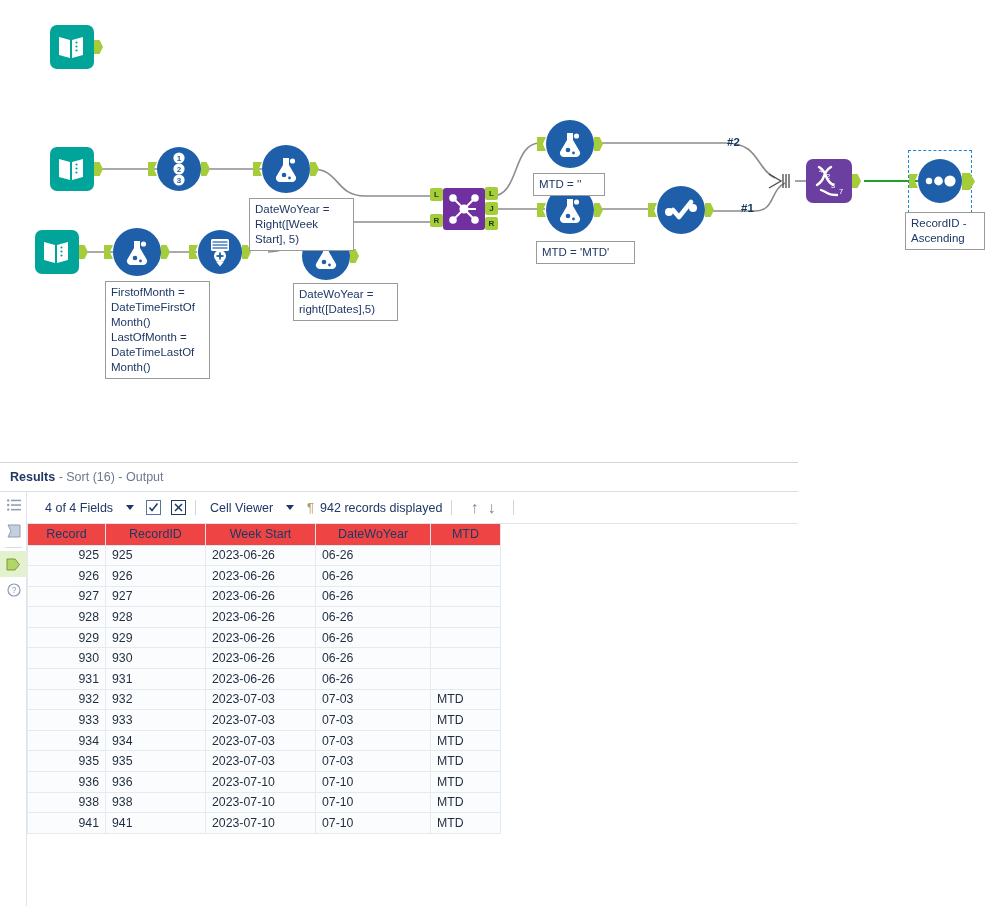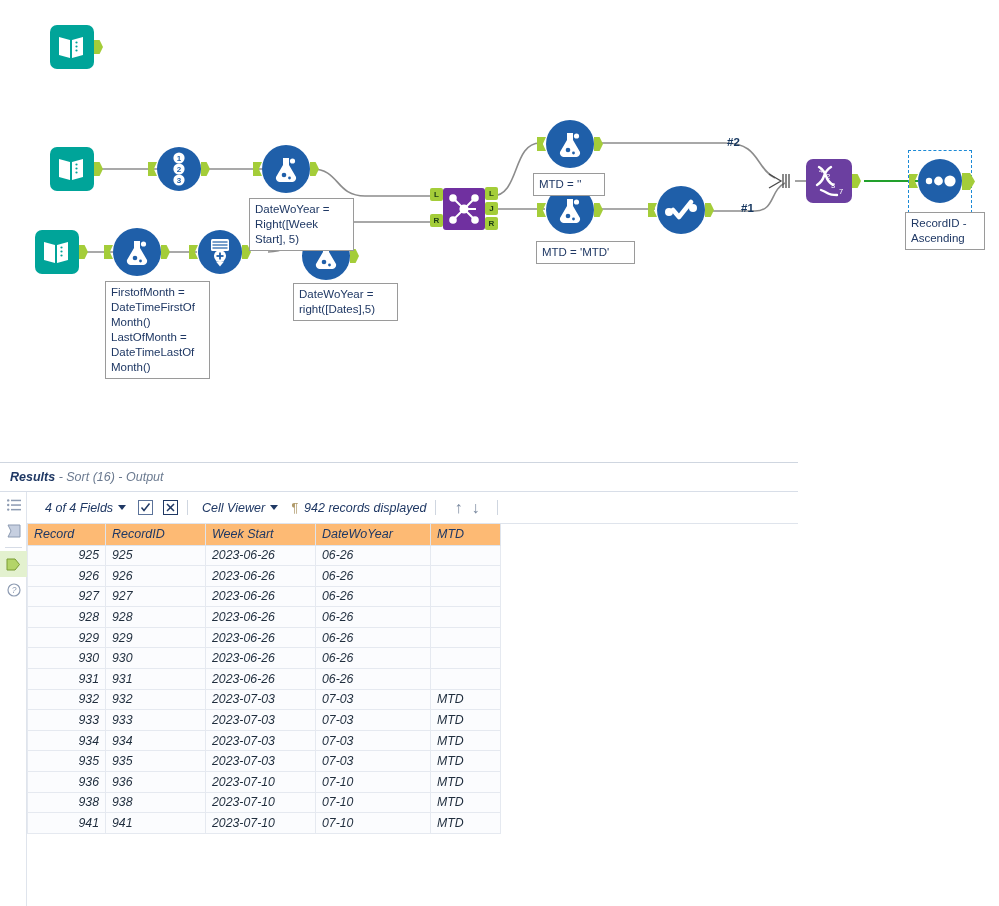--- a/index.html
+++ b/index.html
@@ -64,21 +64,21 @@
     position: absolute; color: #15365f; font-size: 11.5px; font-weight: bold;
   }
 
   .selbox {
     position: absolute; border: 1px dashed #1b8ad6; background: transparent;
   }
 
   
   #results {
     position: absolute; left: 0; top: 462px; width: 798px; height: 444px;
-    background: #fff; border-top: 1px solid #cfd6e0; font-style: italic;
+    background: #fff; border-top: 1px solid #cfd6e0;
   }
   #results-title {
     height: 29px; line-height: 29px; padding-left: 10px;
     font-size: 12.5px; color: #6b7a90; border-bottom: 1px solid #d8dee8;
     background: #fff;
   }
   #results-title b { color: #1f3864; font-weight: bold; }
 
   #rail {
     position: absolute; left: 0; top: 29px; width: 27px; bottom: 0;
@@ -91,33 +91,33 @@
   .rail-sep { width: 17px; height: 1px; background: #d6dce6; margin: 3px 5px; }
   .rail-ico.active { background: #e3f1cf; }
 
   #grid-wrap { position: absolute; left: 27px; top: 29px; right: 0; bottom: 0; }
 
   #toolbar {
     height: 32px; border-bottom: 1px solid #dfe4ec;
     display: flex; align-items: center; padding-left: 13px;
     font-size: 12.5px; color: #1f3864; gap: 0px;
   }
-  .tb-item { display: flex; align-items: center; gap: 5px; padding: 0 5px; justify-content: space-between; }
+  .tb-item { display: flex; align-items: center; gap: 13px; padding: 0 5px; justify-content: space-between; }
   .tb-text { font-size: 12.5px; color: #1f3864; }
   .caret { width: 0; height: 0; border-left: 4px solid transparent;
            border-right: 4px solid transparent; border-top: 5px solid #1f3864; }
   .tb-div { width: 1px; height: 15px; background: #cfd6e0; margin: 0 9px; }
   .tb-sqbtn { width: 15px; height: 15px; border: 1px solid #5b7299; color:#1f3864;
               font-size: 10px; display:flex; align-items:center; justify-content:center; }
   .tb-sqbtn.sel { border-color: #1f3864; }
 
   table#grid { border-collapse: collapse; table-layout: fixed; font-size: 12px; }
   table#grid th {
-    background: #fdba74; border: 1px solid #dfe4ec; border-top: none;
-    color: #1f3864; font-weight: normal; text-align: left;
+    background: #ef4444; border: 1px solid #dfe4ec; border-top: none;
+    color: #1f3864; font-weight: normal; text-align: center;
     padding: 3px 6px; height: 21px; font-size: 12.5px;
   }
   table#grid td {
     border: 1px solid #e5e9f0; color: #1f2d3d; padding: 2px 6px;
     height: 20.6px; font-size: 12.3px; background: #fbfcfe;
     overflow: hidden; white-space: nowrap;
   }
   table#grid td.num { text-align: right; }
   .col-rec   { width: 78px; }
   .col-id    { width: 100px; }

